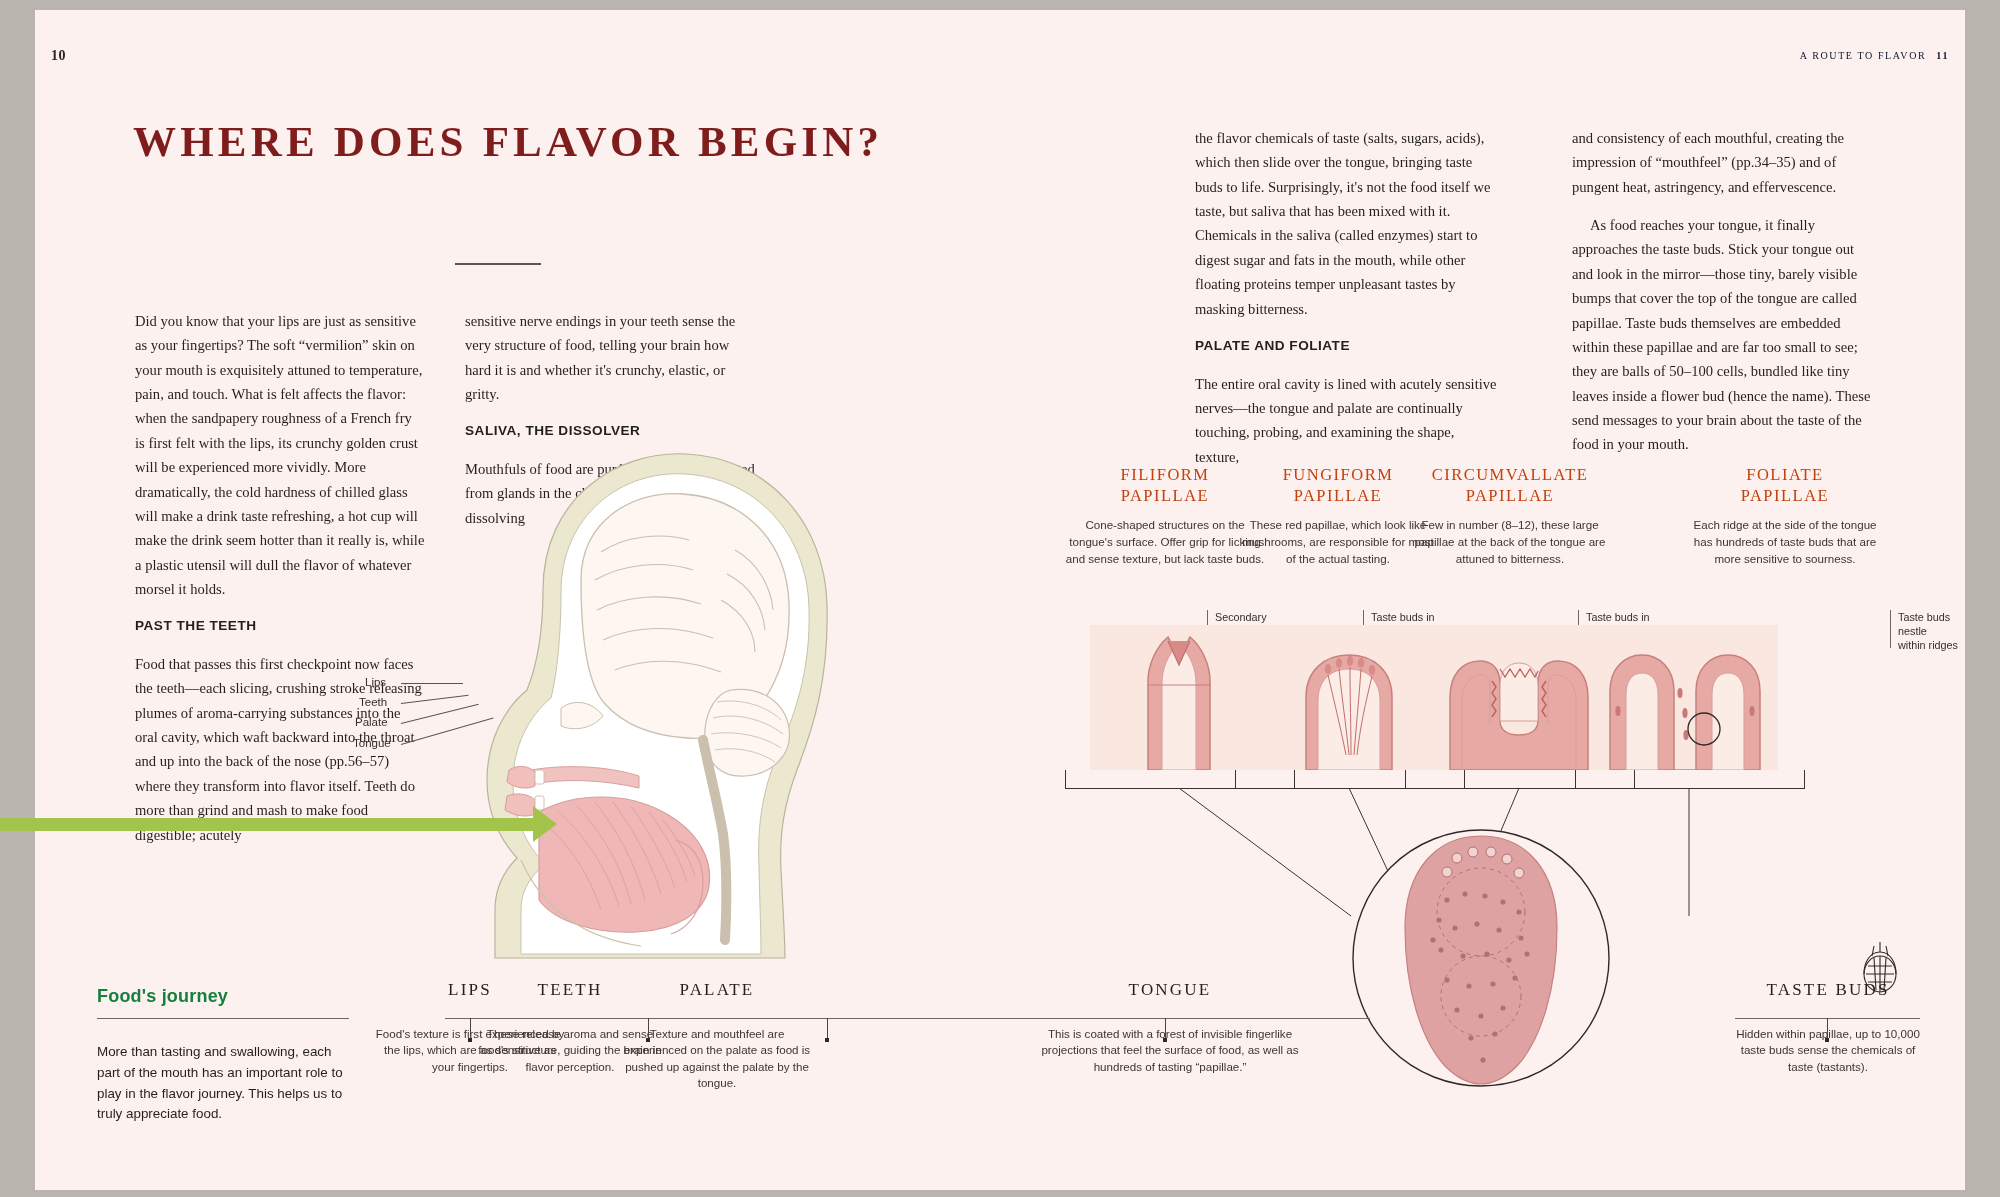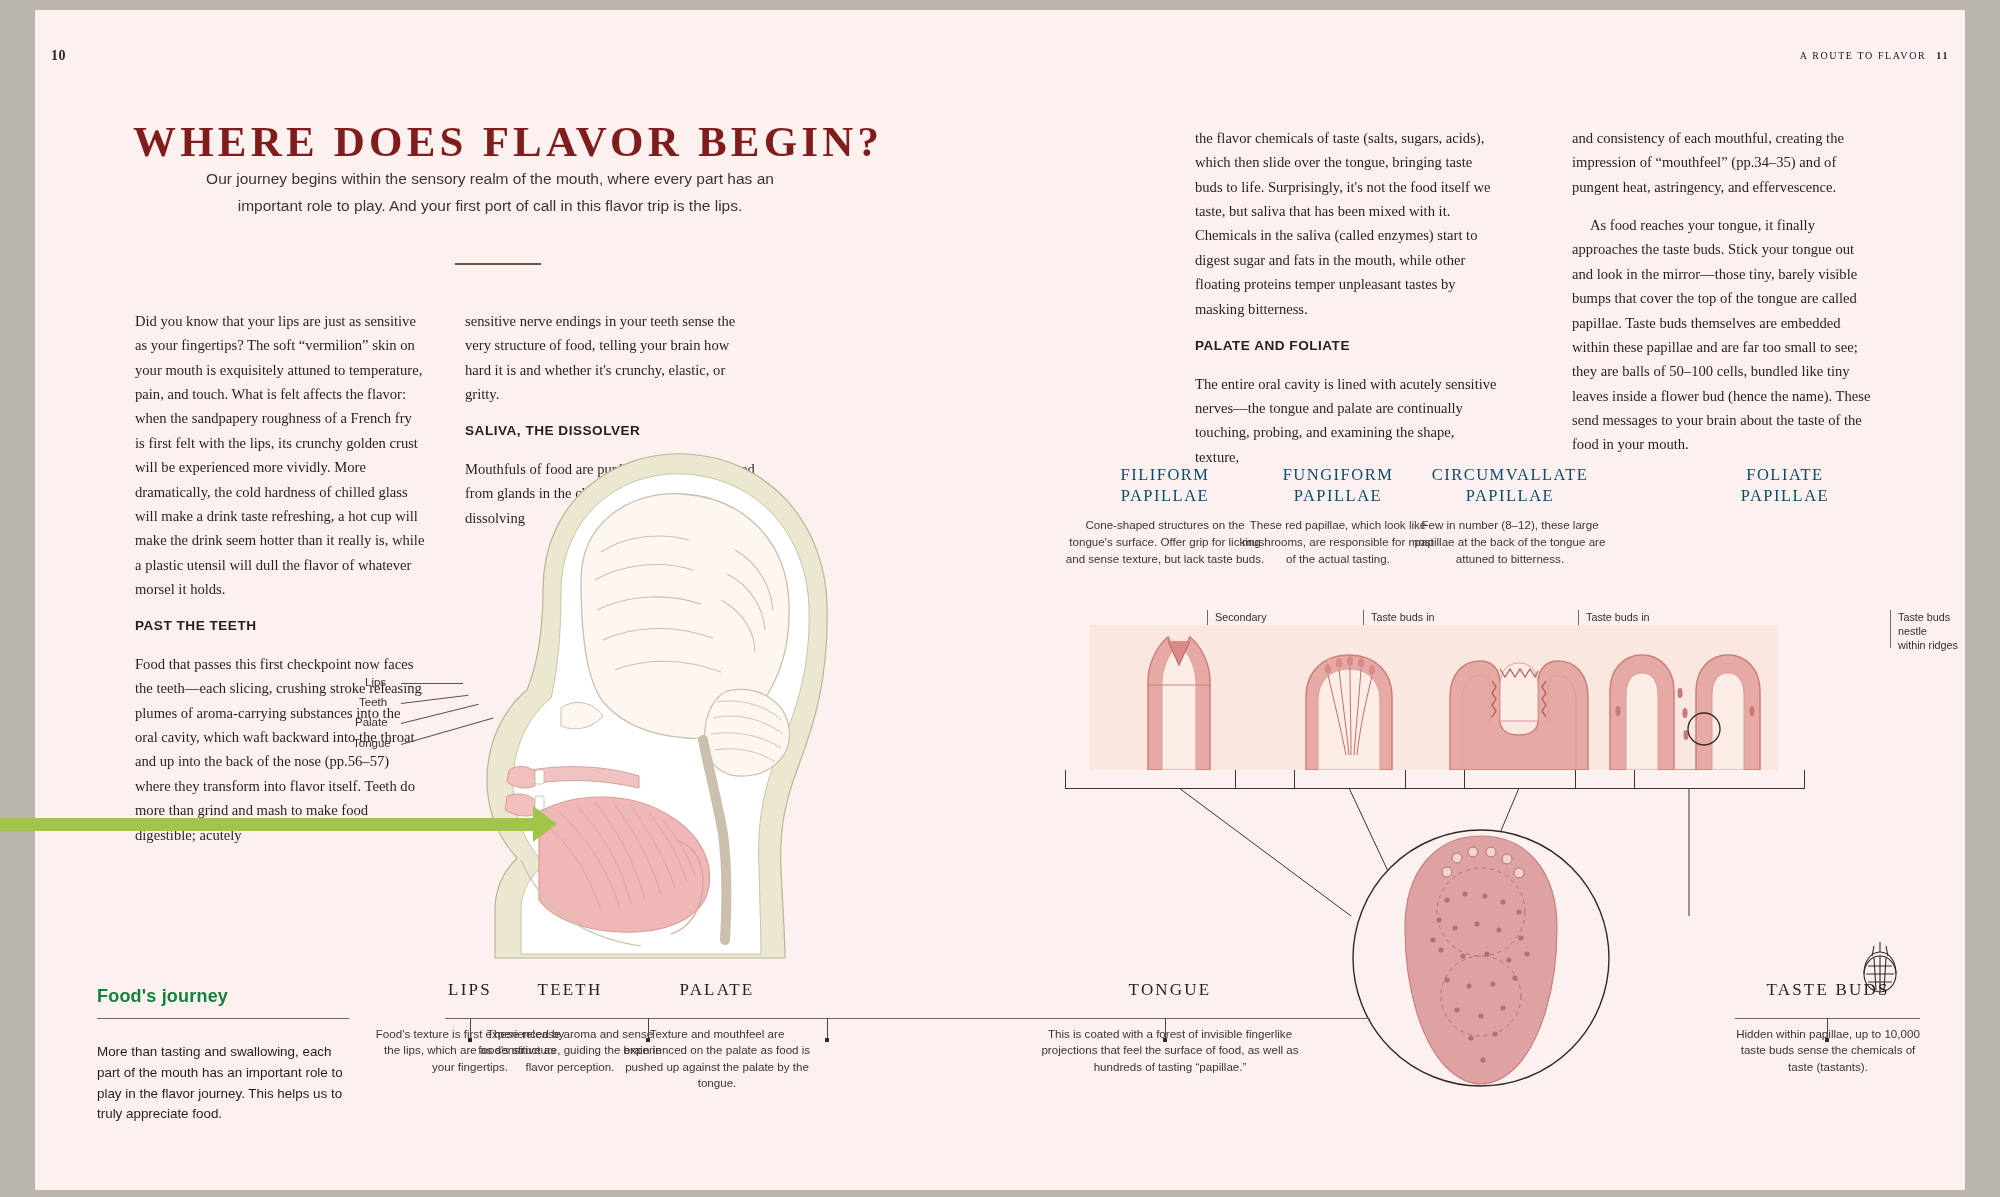--- a/index.html
+++ b/index.html
@@ -24,21 +24,21 @@
   .c4{left:1537px;top:102px;width:305px;}
   
   .anatomy{position:absolute;left:400px;top:430px;width:430px;height:520px;}
   .leader{position:absolute;font-size:11.5px;color:#33302c;font-family:"Liberation Sans",sans-serif;}
   .leadline{position:absolute;height:1px;background:#5b5450;}
   
   .arrow-bar{position:absolute;left:-35px;top:808px;width:535px;height:13px;background:#a3c44a;}
   .arrow-head{position:absolute;left:498px;top:796px;width:0;height:0;border-top:18px solid transparent;border-bottom:18px solid transparent;border-left:24px solid #a3c44a;}
   
   .pap{position:absolute;top:455px;width:200px;text-align:center;}
-  .pap h3{margin:0;font-family:"Liberation Serif",serif;font-size:16.5px;letter-spacing:1.5px;font-weight:normal;color:#0c4a6e;line-height:1.25;}
+  .pap h3{margin:0;font-family:"Liberation Serif",serif;font-size:16.5px;letter-spacing:1.5px;font-weight:normal;color:#c2410c;line-height:1.25;}
   .pap p{margin:11px 0 0 0;font-size:11.6px;line-height:1.45;color:#3b3530;}
   .papbox{position:absolute;top:615px;width:178px;height:145px;background:#fae7e0;overflow:hidden;}
   .calloutlbl{position:absolute;font-size:10.8px;line-height:1.3;color:#33302c;}
   .tick{position:absolute;width:1px;background:#6f6762;}
   .bracket{position:absolute;border-left:1px solid #3a3430;border-right:1px solid #3a3430;border-bottom:1px solid #3a3430;border-top:0;height:18px;}
   
   .tongue-wrap{position:absolute;left:1330px;top:830px;width:240px;height:240px;}
   
   .journey{position:absolute;left:0;top:960px;width:1930px;height:220px;}
   .jtitle{position:absolute;left:62px;top:16px;font-size:18px;font-weight:bold;color:#15803d;letter-spacing:.2px;}
@@ -57,21 +57,20 @@
 <div class="page">
   <div class="spread">
 
     <div class="folio-left">10</div>
     <div class="folio-right">
       <span>A ROUTE TO FLAVOR</span>
       <span style="font-weight:bold;margin-left:6px;">11</span>
     </div>
 
     <h1 class="title">WHERE DOES FLAVOR BEGIN?</h1>
-    <div class="standfirst">Our journey begins within the sensory realm of the mouth, where every part has an important role to play. And your first port of call in this flavor trip is the lips.</div>
     <div class="rule-sm"></div>
 
     <div class="col c1">
       <p>Did you know that your lips are just as sensitive as your fingertips? The soft “vermilion” skin on your mouth is exquisitely attuned to temperature, pain, and touch. What is felt affects the flavor: when the sandpapery roughness of a French fry is first felt with the lips, its crunchy golden crust will be experienced more vividly. More dramatically, the cold hardness of chilled glass will make a drink taste refreshing, a hot cup will make the drink seem hotter than it really is, while a plastic utensil will dull the flavor of whatever morsel it holds.</p>
       <div class="subhead">PAST THE TEETH</div>
       <p>Food that passes this first checkpoint now faces the teeth—each slicing, crushing stroke releasing plumes of aroma-carrying substances into the oral cavity, which waft backward into the throat and up into the back of the nose (pp.56–57) where they transform into flavor itself. Teeth do more than grind and mash to make food digestible; acutely</p>
     </div>
 
     <div class="col c2">
       <p>sensitive nerve endings in your teeth sense the very structure of food, telling your brain how hard it is and whether it's crunchy, elastic, or gritty.</p>
@@ -275,20 +274,21 @@
         <path d="M70 44 L75 52 L80 44 L85 52 L90 44 L95 52 L100 44 L105 52 L108 46" fill="none" stroke="#b8625f" stroke-width="1.2"></path>
       </svg>
     </div>
     <div class="bracket" style="left:1370px;top:760px;width:228px;"></div>
 
     <div class="pap" style="left:1650px;">
       <h3>
         <span>FOLIATE</span><br>
         <span>PAPILLAE</span>
       </h3>
+      <p>Each ridge at the side of the tongue has hundreds of taste buds that are more sensitive to sourness.</p>
     </div>
     <div class="calloutlbl" style="left:1863px;top:600px;">
       <span>Taste buds nestle</span><br>
       <span>within ridges</span>
     </div>
     <div class="tick" style="left:1855px;top:600px;height:38px;"></div>
     <div class="papbox" style="left:1565px;">
       <svg width="178" height="145" viewBox="0 0 178 145">
         <rect x="0" y="0" width="178" height="145" fill="#fae7e0"></rect>
 

